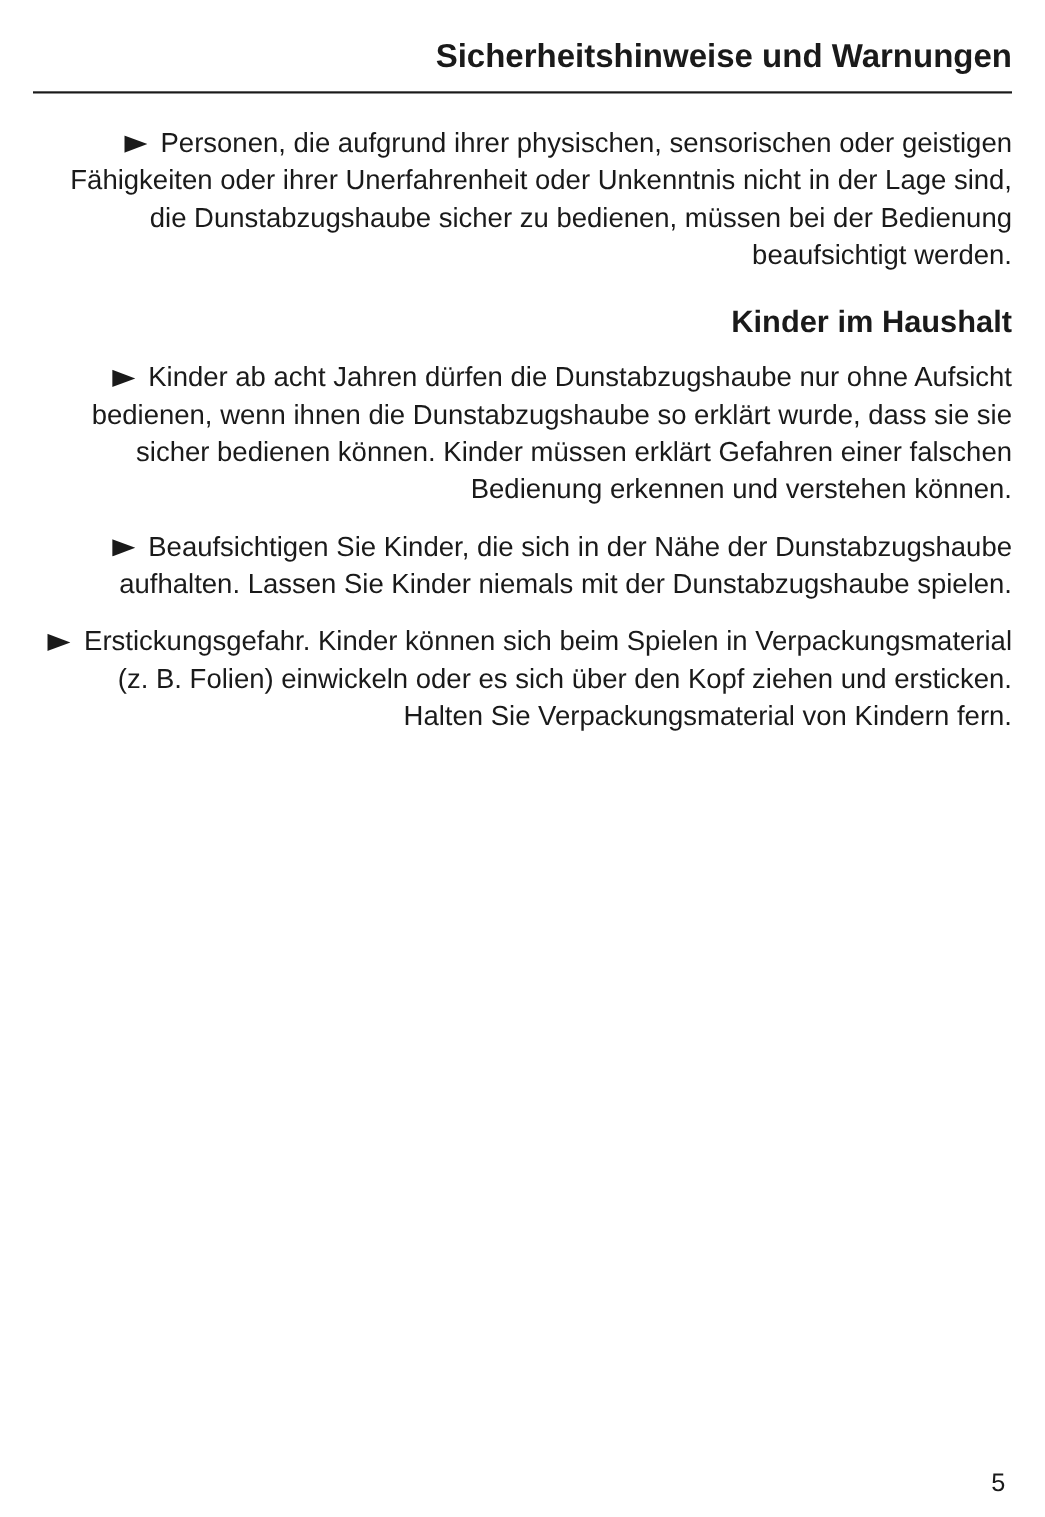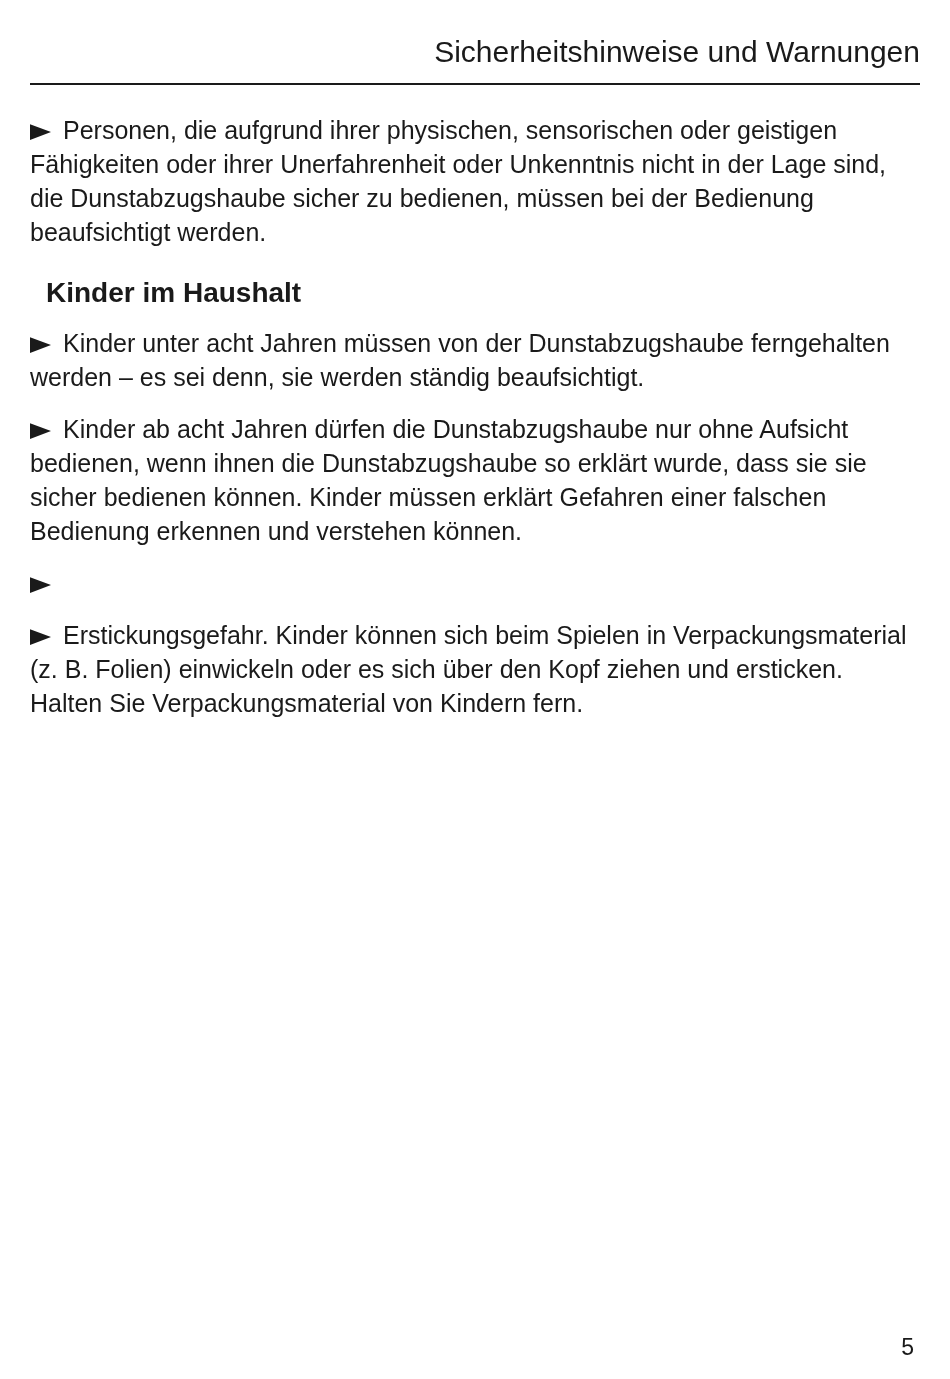--- a/index.html
+++ b/index.html
@@ -21,26 +21,27 @@
     padding: 26px 30px 0 30px;
   }
   header.doc-header {
     border-bottom: 2px solid #1a1a1a;
     padding-bottom: 13px;
   }
   h1.doc-title {
     margin: 8px 0 0 0;
     text-align: right;
     font-size: 30px;
-    font-weight: normal;
+    font-weight: bold;
     line-height: 1.2;
     color: #1a1a1a;
   }
   main.doc-body {
     margin-top: 28px;
+    text-align: right;
   }
   .para {
     font-size: 25px;
     line-height: 34px;
     margin: 0 0 18px 0;
   }
   .para.no-gap {
     margin-bottom: 0;
   }
   .para-text {
@@ -85,32 +86,29 @@
 
     <section>
       <p class="para no-gap"><span class="bullet"><svg viewBox="0 0 20 15" xmlns="http://www.w3.org/2000/svg">
               <polygon points="0,0 20,7.5 0,15" fill="#1a1a1a"></polygon>
             </svg></span><span class="para-text">Personen, die aufgrund ihrer physischen, sensorischen oder geistigen Fähigkeiten oder ihrer Unerfahrenheit oder Unkenntnis nicht in der Lage sind, die Dunstabzugshaube sicher zu bedienen, müssen bei der Bedienung beaufsichtigt werden.</span></p>
     </section>
 
     <h2 class="section-heading">Kinder im Haushalt</h2>
 
     <section>
-      <p class="para"><span class="bullet"><svg viewBox="0 0 20 15" xmlns="http://www.w3.org/2000/svg">
-              <polygon points="0,0 20,7.5 0,15" fill="#1a1a1a"></polygon>
-            </svg></span><span class="para-text">Kinder unter acht Jahren müssen von der Dunstabzugshaube ferngehalten werden – es sei denn, sie werden ständig beaufsichtigt.</span></p>
 
       <p class="para"><span class="bullet"><svg viewBox="0 0 20 15" xmlns="http://www.w3.org/2000/svg">
               <polygon points="0,0 20,7.5 0,15" fill="#1a1a1a"></polygon>
             </svg></span><span class="para-text">Kinder ab acht Jahren dürfen die Dunstabzugshaube nur ohne Aufsicht bedienen, wenn ihnen die Dunstabzugshaube so erklärt wurde, dass sie sie sicher bedienen können. Kinder müssen erklärt Gefahren einer falschen Bedienung erkennen und verstehen können.</span></p>
 
 
       <p class="para"><span class="bullet"><svg viewBox="0 0 20 15" xmlns="http://www.w3.org/2000/svg">
               <polygon points="0,0 20,7.5 0,15" fill="#1a1a1a"></polygon>
-            </svg></span></p>
+            </svg></span><span class="para-text">Beaufsichtigen Sie Kinder, die sich in der Nähe der Dunstabzugshaube aufhalten. Lassen Sie Kinder niemals mit der Dunstabzugshaube spielen.</span></p>
 
 
       <p class="para"><span class="bullet"><svg viewBox="0 0 20 15" xmlns="http://www.w3.org/2000/svg">
               <polygon points="0,0 20,7.5 0,15" fill="#1a1a1a"></polygon>
             </svg></span><span class="para-text">Erstickungsgefahr. Kinder können sich beim Spielen in Verpackungsmaterial (z. B. Folien) einwickeln oder es sich über den Kopf ziehen und ersticken. Halten Sie Verpackungsmaterial von Kindern fern.</span></p>
     </section>
 
   </main>
 
   <footer class="doc-footer">

